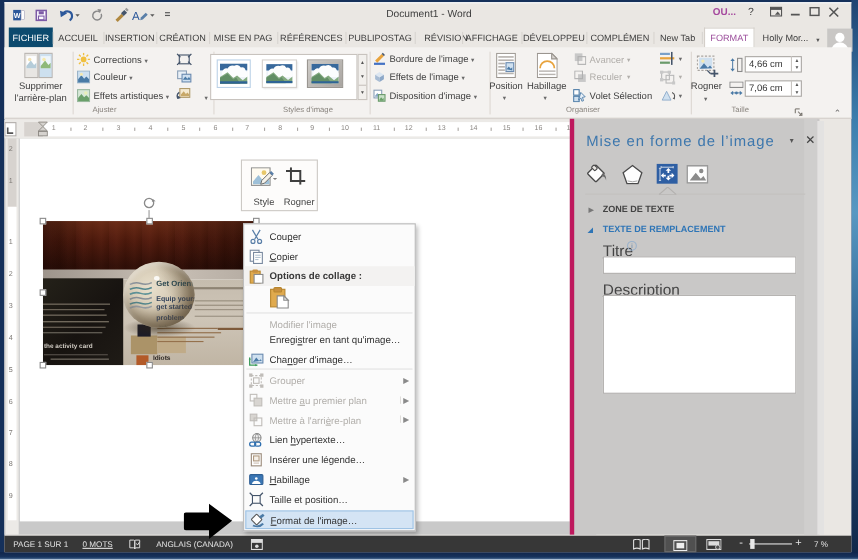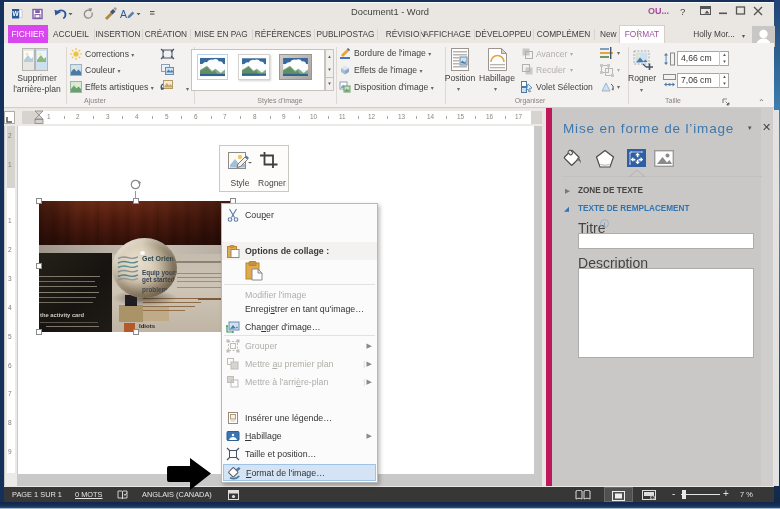--- a/index.html
+++ b/index.html
@@ -7,21 +7,21 @@
 #root{position:absolute;top:0;left:0;width:780px;height:509px;background:#15305a;overflow:hidden;}
 .a{position:absolute;}
 
 #deskR{position:absolute;left:774px;top:0;width:6px;height:509px;background:linear-gradient(180deg,#204372 0%,#3d80af 22%,#5898c2 38%,#2e6291 62%,#1a3a62 85%,#102647 100%);}
 #deskB{position:absolute;left:0;top:502px;width:780px;height:7px;background:linear-gradient(180deg,#10264c 0%,#16315a 55%,#2a4a75 80%,#cfe0ef 97%);}
 
 #win{position:absolute;left:4px;top:2px;width:770px;height:500px;background:#eae7e3;border-top:1px solid #f8fbfd;}
 #titleText{position:absolute;left:0px;top:7px;width:780px;text-align:center;font-size:9.3px;color:#3f3f3f;}
 
 .tab{position:absolute;top:25px;height:18px;line-height:18px;font-size:8.3px;color:#3d3d3d;text-align:center;white-space:nowrap;}
-#tabFichier{background:#d946ef;color:#fff;}
+#tabFichier{background:#0c4a6e;color:#fff;}
 #tabFormat{background:#fff;color:#9c4f9c;border:1px solid #d4cfc9;border-bottom:none;line-height:16px;}
 
 #ribbon{position:absolute;left:4px;top:43px;width:770px;height:65px;background:#f4f2f0;border-bottom:1px solid #d2cdc7;}
 .glabel{position:absolute;font-size:7px;color:#88837d;text-align:center;top:97px;}
 .gsep{position:absolute;top:47px;height:57px;width:1px;background:#ddd8d2;}
 .rlbl{font-size:8.6px;color:#3f3f3f;white-space:nowrap;}
 .rarrow{font-size:6px;color:#6a6a6a;}
 .dis{color:#b1aeaa;}
 
 #hruler{position:absolute;left:4px;top:109px;width:538px;height:17px;background:#eceae7;}
@@ -31,21 +31,21 @@
 .rnum{position:absolute;top:3.5px;font-size:6.4px;color:#8a8682;}
 .rtick{position:absolute;top:7px;width:1px;height:3px;background:#aaa6a2;}
 
 #docbg{position:absolute;left:4px;top:126px;width:538px;height:360px;background:#c9c9c9;}
 #page{position:absolute;left:18px;top:126px;width:516px;height:348px;background:#fff;}
 #vruler{position:absolute;left:5px;top:126px;width:12px;height:360px;background:#eceae7;}
 #vruleW{position:absolute;left:2px;top:62px;width:8px;height:285px;background:#fff;}
 #vruleM{position:absolute;left:2px;top:0px;width:8px;height:62px;background:#d7d3cf;}
 .vnum{position:absolute;left:3px;font-size:6.5px;color:#7e7a76;}
 
-#pane{position:absolute;left:546px;top:108px;width:227px;height:378px;background:#c9c8c7;border-left:6px solid #be185d;}
+#pane{position:absolute;left:518px;top:108px;width:227px;height:378px;background:#c9c8c7;border-left:4px solid #be185d;}
 #paneTitle{position:absolute;left:11px;top:13px;font-size:13.5px;letter-spacing:0.85px;color:#3d77ad;}
 .phead{position:absolute;font-size:8.2px;font-weight:bold;color:#444;}
 .pblue{color:#2e75b6;}
 .plabel{position:absolute;font-size:14px;color:#444;}
 .pinput{position:absolute;background:#fff;border:1px solid #aeacaa;}
 
 #status{position:absolute;left:4px;top:487px;width:770px;height:15px;background:#373737;}
 .st{position:absolute;top:3px;font-size:7.4px;color:#e3e3e3;white-space:nowrap;}
 
 #menu{position:absolute;left:221px;top:203px;width:157px;height:280px;background:#fbfbfb;border:1px solid #b8b8b8;box-shadow:2px 2px 4px rgba(0,0,0,0.25);}
@@ -115,21 +115,21 @@
   <div class="tab" style="left:94px;width:48px;">INSERTION</div>
   <div class="tab" style="left:142px;width:48px;">CRÉATION</div>
   <div class="tab" style="left:190px;width:62px;">MISE EN PAG</div>
   <div class="tab" style="left:252px;width:62px;">RÉFÉRENCES</div>
   <div class="tab" style="left:314px;width:63px;">PUBLIPOSTAG</div>
   <div class="tab" style="left:384px;width:43px;">RÉVISION</div>
   <div class="tab" style="left:420px;width:54px;">AFFICHAGE</div>
   <div class="tab" style="left:474px;width:59px;">DÉVELOPPEU</div>
   <div class="tab" style="left:533px;width:61px;">COMPLÉMEN</div>
   <div class="tab" style="left:594px;width:44px;">New Tab</div>
-  <div class="tab" id="tabFormat" style="left:619px;width:46px;">FORMAT</div>
+  <div class="tab" id="tabFormat" style="left:640px;width:46px;">FORMAT</div>
   <div class="tab" style="left:688px;width:52px;">Holly Mor...</div>
   <div class="a" style="left:742px;top:32px;font-size:6px;color:#555;">▾</div>
   <div class="a" style="left:752px;top:26px;width:23px;height:21px;background:#c9c7c5;overflow:hidden;">
     <svg width="23" height="21">
         <circle cx="11.5" cy="8" r="4.2" fill="#fff"></circle>
         <path d="M3.5 21 a8 8.5 0 0 1 16 0 z" fill="#fff"></path>
       </svg>
   </div>
   <div class="a" style="left:48px;top:29px;width:1px;height:11px;background:#d8d4d0;"></div>
   <div class="a" style="left:94px;top:29px;width:1px;height:11px;background:#d8d4d0;"></div>
@@ -606,20 +606,30 @@
     <div class="mi" style="top:2px;">
       <svg class="ico" viewBox="0 0 14 14">
           <g stroke="#5a7fa8" stroke-width="1.1" fill="none">
             <path d="M3.5 1 L8.5 9.5 M10.5 1 L5.5 9.5"></path>
             <circle cx="4" cy="11.5" r="1.8"></circle>
             <circle cx="10" cy="11.5" r="1.8"></circle>
           </g>
         </svg>
       <span class="txt">Cou<span style="text-decoration:underline">p</span>er</span>
     </div>
+    <div class="mi" style="top:20px;">
+      <svg class="ico" viewBox="0 0 14 14">
+          <rect x="1.5" y="1.5" width="8" height="10" fill="#fff" stroke="#7a8aa0"></rect>
+          <rect x="4.5" y="3.5" width="8" height="10" fill="#fff" stroke="#7a8aa0"></rect>
+          <g stroke="#aabccc" stroke-width="0.9">
+            <path d="M6 6 h5 M6 8 h5 M6 10 h3"></path>
+          </g>
+        </svg>
+      <span class="txt"><span style="text-decoration:underline">C</span>opier</span>
+    </div>
     <div class="mi" style="top:38px;background:#f3f2f1;">
       <svg class="ico" viewBox="0 0 14 14">
           <rect x="1.5" y="2.5" width="9" height="11" fill="#e0aa4e" stroke="#b8862e"></rect>
           <rect x="3.5" y="1" width="5" height="3" rx="1" fill="#c89040"></rect>
           <rect x="5" y="5.5" width="8" height="8" fill="#fff" stroke="#8a8a8a"></rect>
         </svg>
       <span class="txt" style="font-weight:bold;color:#3a3a3a;">Options de collage&nbsp;:</span>
     </div>
     <div class="a" style="left:23px;top:57px;width:20px;height:20px;">
       <svg width="20" height="20" viewBox="0 0 20 20">
@@ -677,20 +687,29 @@
       <svg class="ico" viewBox="0 0 14 14">
           <rect x="1.5" y="1.5" width="6" height="6" fill="#d8d5d1" stroke="#c0bdb9"></rect>
           <g fill="none" stroke="#c0bdb9">
             <rect x="5" y="5" width="7" height="7"></rect>
           </g>
         </svg>
       <span class="txt" style="color:#b1aeaa;">Mettre à l'arri<span style="text-decoration:underline">è</span>re-plan</span>
         <span class="msub" style="right:12px;color:#d0cdc9;">|</span>
         <span class="msub">▶</span>
     </div>
+    <div class="mi" style="top:187px;">
+      <svg class="ico" viewBox="0 0 14 14">
+          <circle cx="7.5" cy="5" r="3.8" fill="#f0f0f0" stroke="#8a8a8a"></circle>
+          <path d="M3.7 5 h7.6 M7.5 1.2 a5.5 5.5 0 0 1 0 7.6 M7.5 1.2 a5.5 5.5 0 0 0 0 7.6" fill="none" stroke="#8a8a8a" stroke-width="0.7"></path>
+          <rect x="1" y="9" width="5.5" height="3.5" rx="1.7" fill="none" stroke="#2e6fb0" stroke-width="1.2"></rect>
+          <rect x="5.5" y="9" width="5.5" height="3.5" rx="1.7" fill="none" stroke="#2e6fb0" stroke-width="1.2"></rect>
+        </svg>
+      <span class="txt">Lien <span style="text-decoration:underline">h</span>ypertexte…</span>
+    </div>
     <div class="mi" style="top:205px;">
       <svg class="ico" viewBox="0 0 14 14">
           <rect x="2.5" y="1.5" width="9" height="11" fill="#fff" stroke="#9a8a7a"></rect>
           <rect x="4.5" y="3.5" width="5" height="4.5" fill="#f5f0e8" stroke="#b09a80"></rect>
           <path d="M4.5 10 h5" stroke="#c0b0a0" stroke-width="0.8"></path>
         </svg>
       <span class="txt">Insérer une légende…</span>
     </div>
     <div class="mi" style="top:223px;">
       <svg class="ico" viewBox="0 0 14 14">

